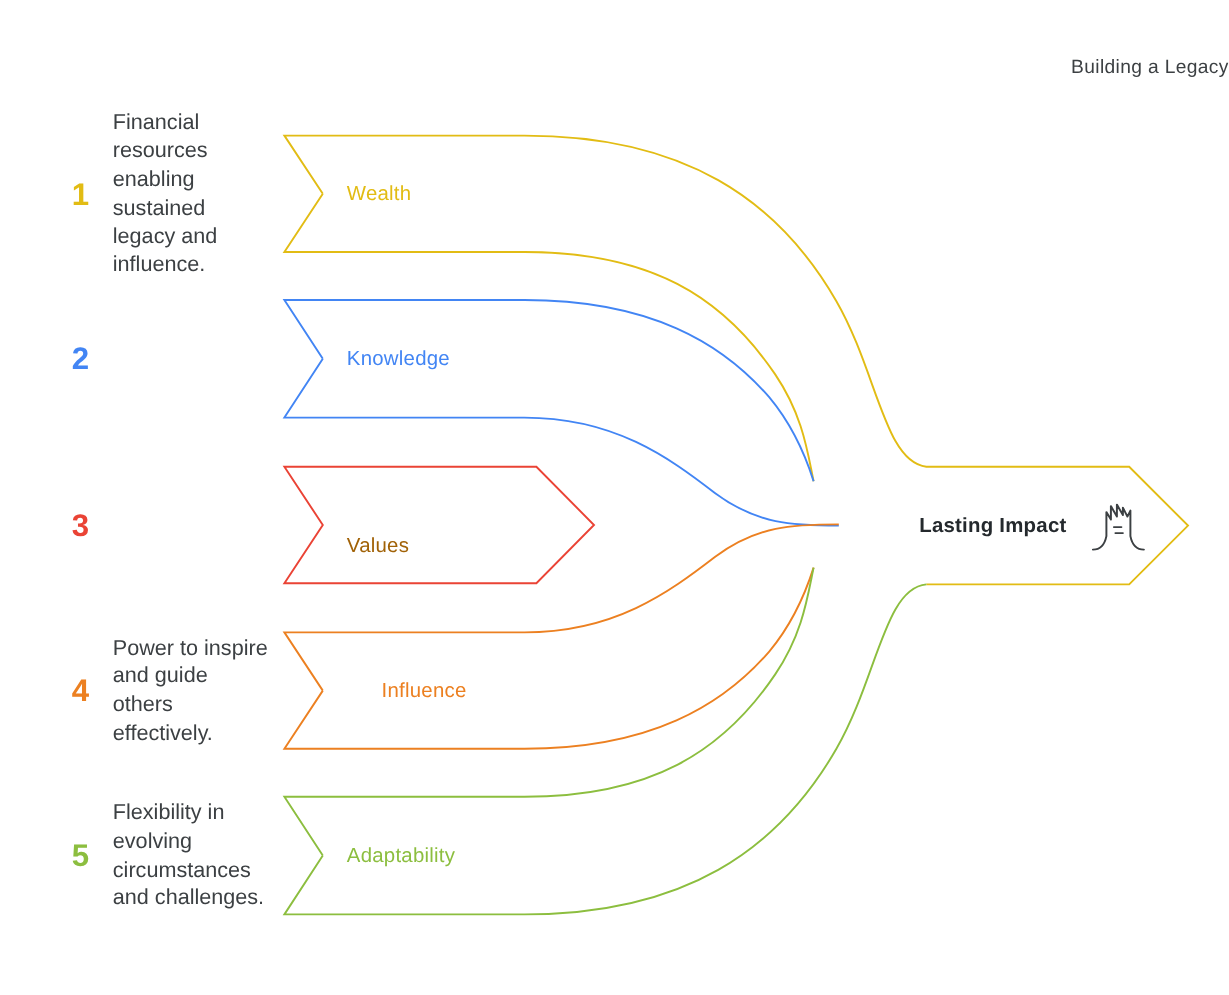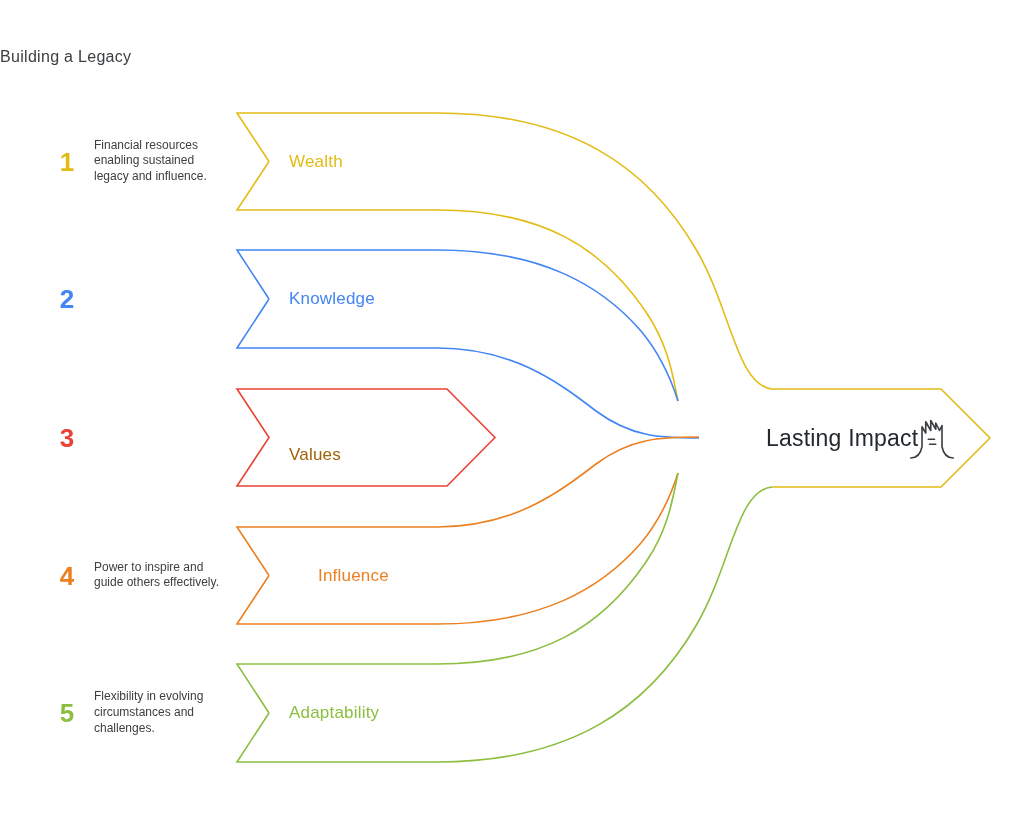--- a/index.html
+++ b/index.html
@@ -4,39 +4,39 @@
 <style>
   html,body{margin:0;padding:0;background:#ffffff;}
   .stage{
     position:relative;width:1024px;height:829px;background:#ffffff;overflow:hidden;
     font-family:"Liberation Sans", sans-serif;
   }
   .art{position:absolute;left:0;top:0;}
   .art path{fill:none;stroke-width:1.6;stroke-linejoin:miter;}
   .stump path{fill:none;stroke-width:1.3;stroke-linecap:round;stroke-linejoin:round;}
   .title{
-    position:absolute;left:0;right:0;top:48px;text-align:left;
+    position:absolute;left:0;right:0;top:48px;text-align:right;
     font-size:16px;color:#3c4043;letter-spacing:.3px;
   }
   .num{
     position:absolute;left:52px;width:30px;text-align:center;
     transform:translateY(-50%);font-size:26px;font-weight:bold;
   }
   .desc{
     position:absolute;left:94px;transform:translateY(-50%);
-    font-size:12px;line-height:1.32;color:#3c4043;
+    font-size:18px;line-height:1.32;color:#3c4043;
   }
   .band-label{
     position:absolute;left:289px;transform:translateY(-50%);
     font-size:17px;font-weight:normal;letter-spacing:.2px;
   }
   .result{
     position:absolute;left:766px;top:438px;transform:translateY(-50%);
   }
-  .result-label{font-size:23px;font-weight:normal;color:#24292d;letter-spacing:.2px;text-align:right;}
+  .result-label{font-size:17px;font-weight:bold;color:#24292d;letter-spacing:.2px;text-align:right;}
 </style>
 </head>
 <body>
 
 <div class="stage">
 
   <div class="title">Building a Legacy</div>
 
   <svg class="art" width="1024" height="829" viewBox="0 0 1024 829">
 

